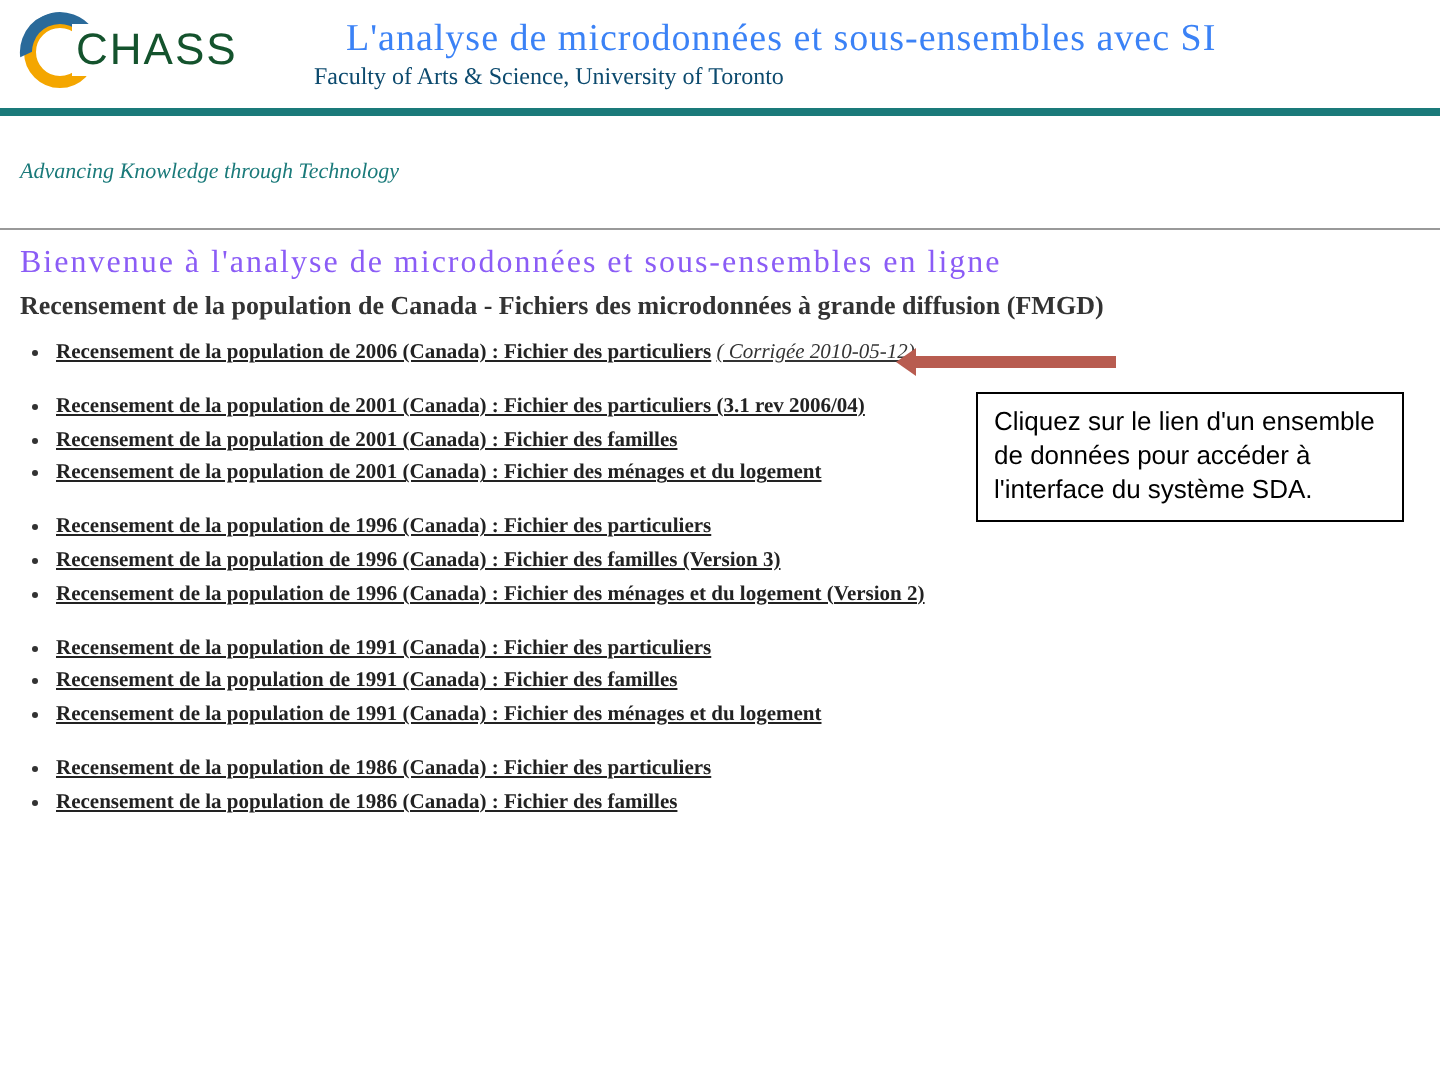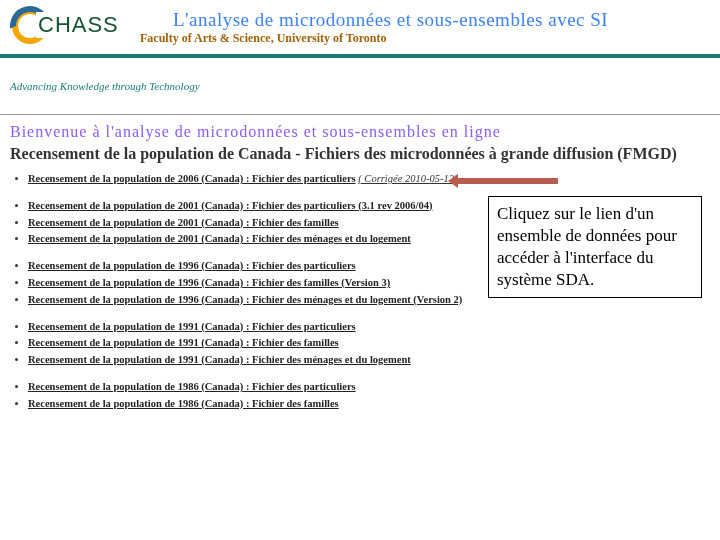--- a/index.html
+++ b/index.html
@@ -54,39 +54,40 @@
   .main-title {
     font-size: 19px;
     color: #3b82f6;
     letter-spacing: 0.5px;
     white-space: nowrap;
     overflow: hidden;
     margin-left: 33px;
   }
   .subtitle {
     font-size: 12px;
-    color: #a16207;
-    font-weight: bold;
+    color: #0c4a6e;
+    font-weight: normal;
+    margin-left: 17px;
   }
   .divider1 { height: 4px; background: #1a7a7a; margin-top: 4px; }
   .tagline {
     font-style: italic;
     font-size: 11px;
     color: #1a7a7a;
     padding: 22px 10px;
   }
   .divider2 { height: 1px; background: #999; }
   .welcome {
     font-size: 16px;
     color: #8b5cf6;
     letter-spacing: 1px;
     padding: 8px 10px 2px 10px;
   }
   .section-title {
-    font-size: 16px;
+    font-size: 13px;
     color: #333;
     font-weight: bold;
     padding: 2px 10px 8px 10px;
   }
   .group { padding: 0 0 10px 0; }
   ul.links {
     margin: 0 0 0 28px;
     padding: 0;
   }
   ul.links li {
@@ -118,22 +119,22 @@
     border-bottom: 7px solid transparent;
   }
   .callout {
     position: absolute;
     left: 488px;
     top: 196px;
     width: 214px;
     border: 1px solid #000;
     background: #fff;
     padding: 6px 8px;
-    font-family: Liberation Serif, serif;
-    font-size: 17px;
+    font-family: Liberation Sans, sans-serif;
+    font-size: 13px;
     line-height: 1.3;
     color: #000;
   }
 </style>
 </head>
 <body>
 
 <div class="header">
   <div class="logo">
     <div class="logo-ring"></div>

